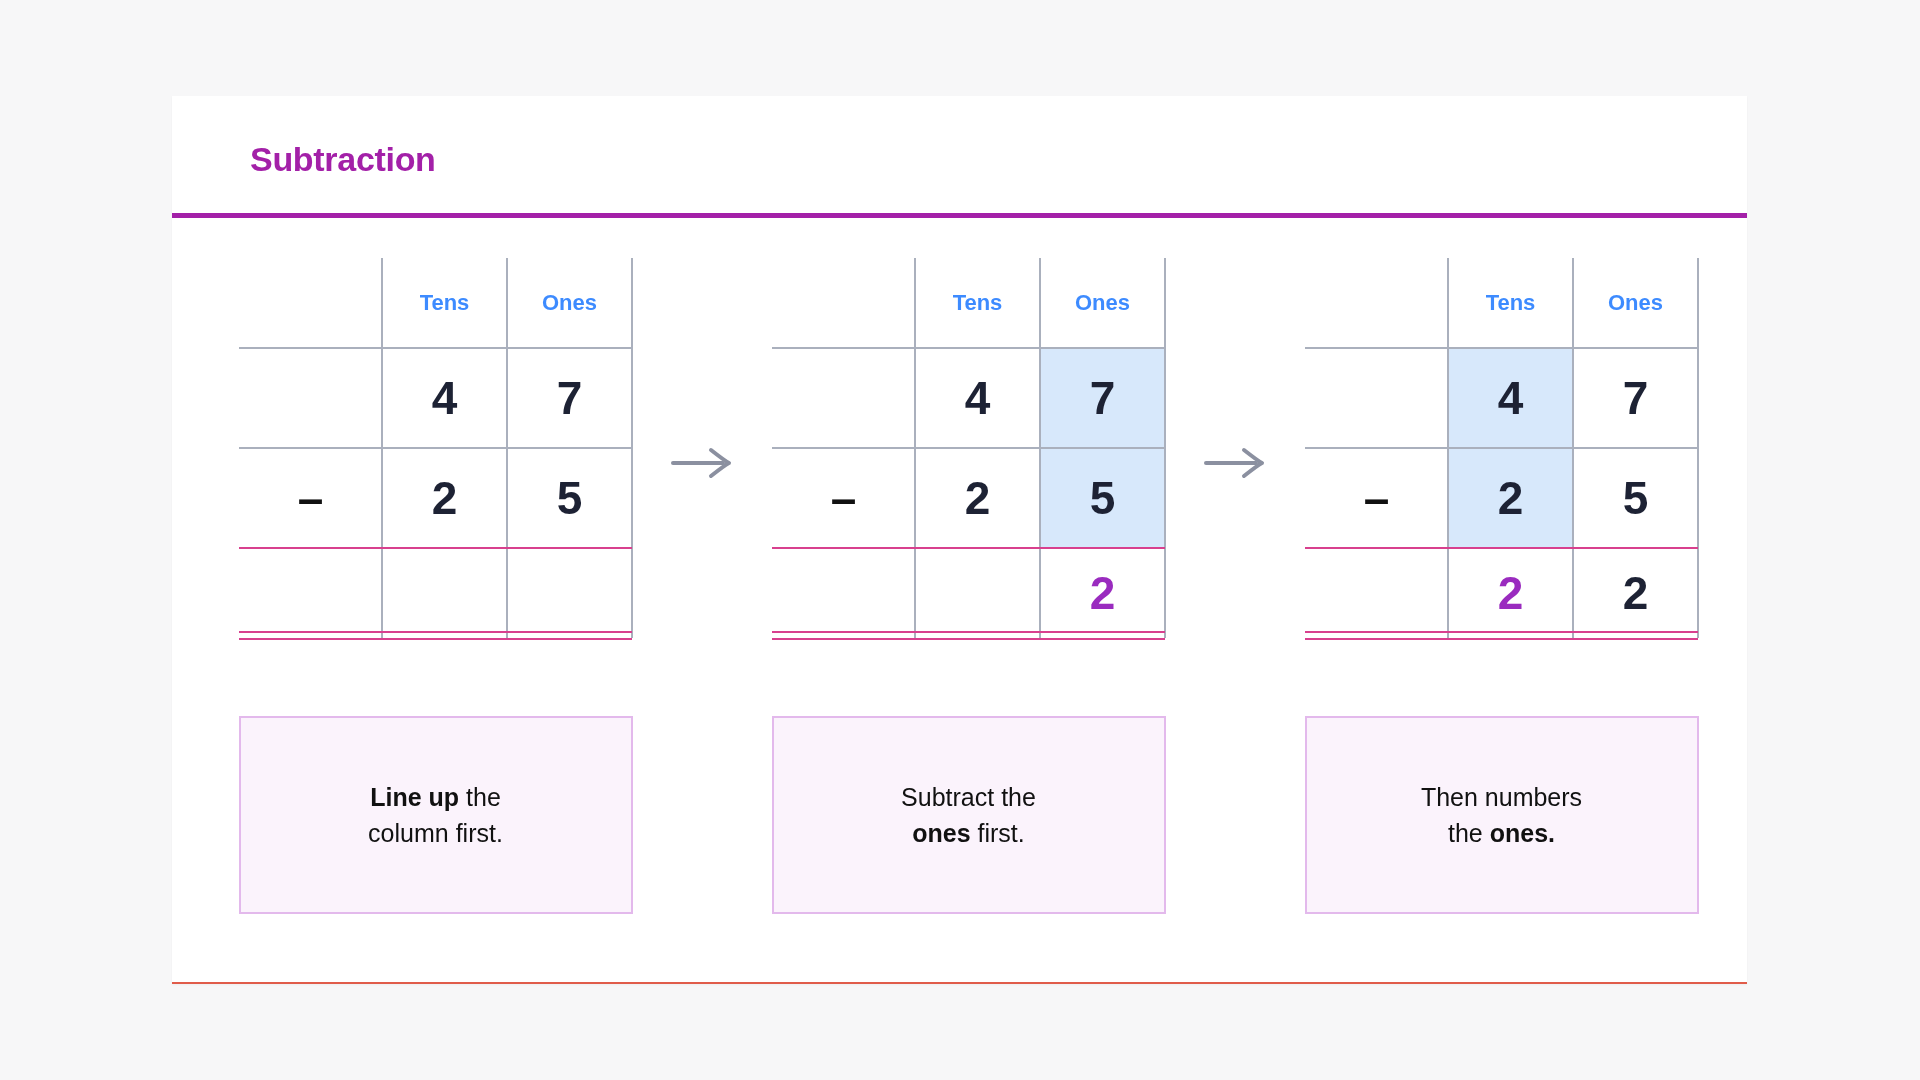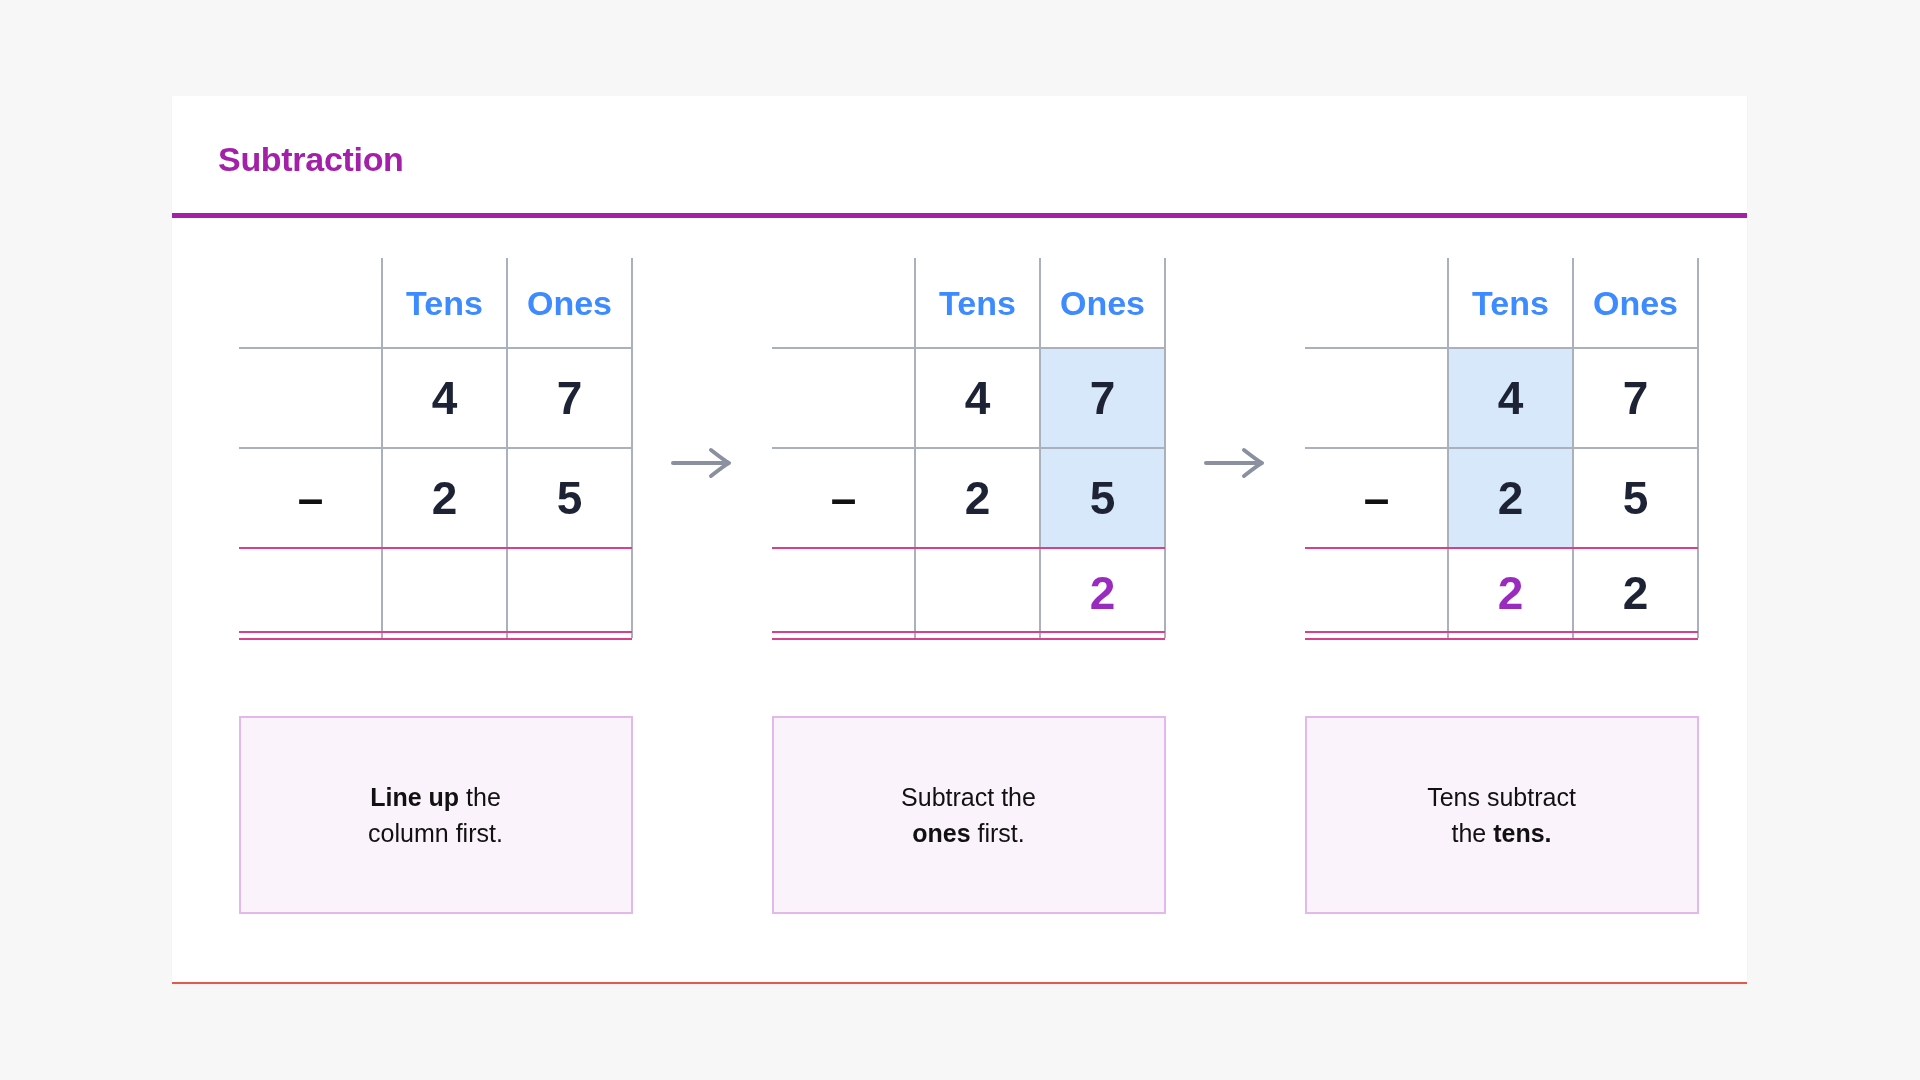--- a/index.html
+++ b/index.html
@@ -25,20 +25,21 @@
   .card-header {
     position: relative;
     height: 122px;
     padding: 44px 0 0 46px;
   }
   .card-title {
     font-size: 34px;
     font-weight: bold;
     color: #a320a8;
     letter-spacing: -0.3px;
+    margin-left: 32px;
   }
   .title-rule {
     position: absolute;
     left: 0; right: 0; bottom: 0;
     height: 5px;
     background: #a320a8;
   }
 
   
   .steps {
@@ -69,21 +70,21 @@
   }
   .pv-cell {
     display: flex;
     align-items: center;
     justify-content: center;
     position: relative;
     z-index: 2;
   }
   .pv-head {
     color: #3d8bff;
-    font-size: 34px;
+    font-size: 22px;
     font-weight: bold;
   }
   .pv-digit {
     font-size: 46px;
     font-weight: bold;
     color: #1d2234;
   }
   .pv-digit.answer { color: #9a2bbf; }
   .pv-minus {
     font-size: 46px;
@@ -294,23 +295,23 @@
             <b>ones</b><span> first.</span>
           </div>
         </div>
       </div>
 
       <div class="caption-gap"></div>
 
       <div class="caption-cell">
         <div class="caption-box">
           <div>
-            <span>Tens subtract</span>
-          </div>
-          <div>
-            <span>the </span><b>tens.</b>
+            <span>Then numbers</span>
+          </div>
+          <div>
+            <span>the </span><b>ones.</b>
           </div>
         </div>
       </div>
     </div>
 
   </div>
 </div>
 
 </body></html>

